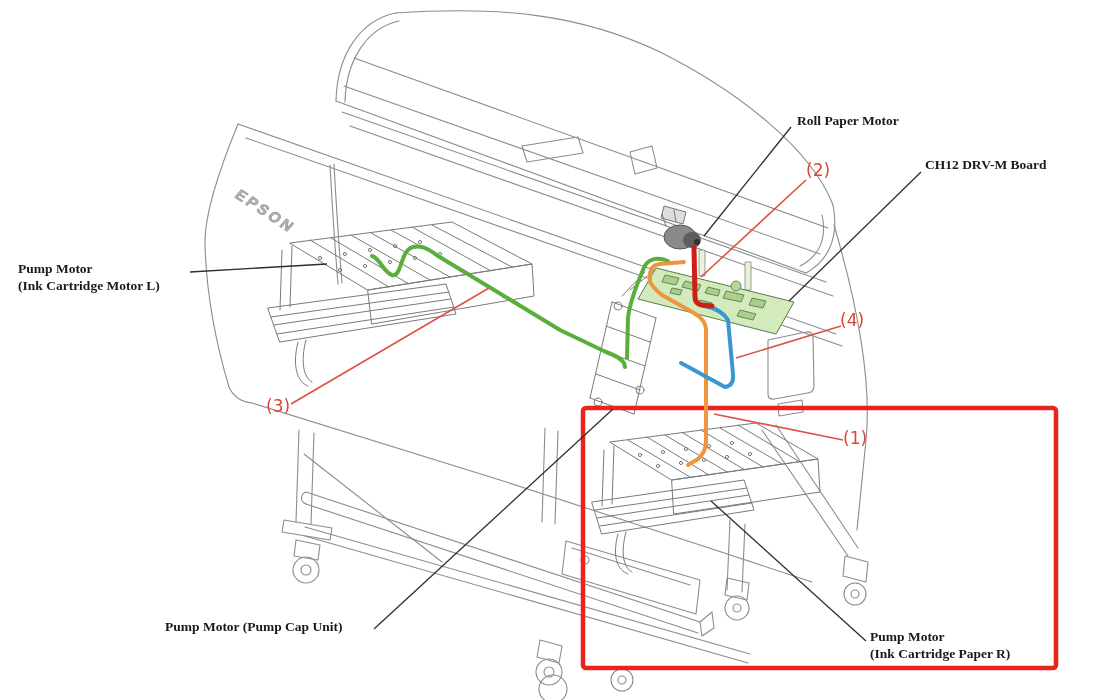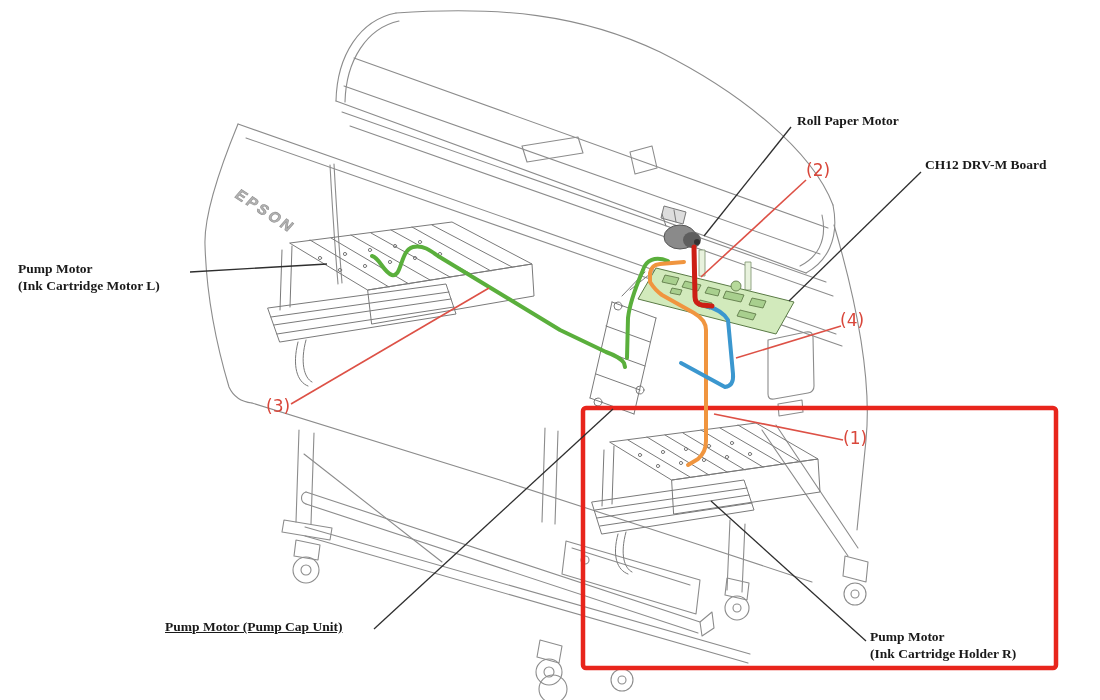--- a/index.html
+++ b/index.html
@@ -206,27 +206,27 @@
 
 <div class="lbl" style="left:925px;top:156px;">
   <span>CH12 DRV-M Board</span>
 </div>
 
 <div class="lbl" style="left:18px;top:260px;">
   <div>Pump Motor</div>
   <div>(Ink Cartridge Motor L)</div>
 </div>
 
-<div class="lbl" style="left:165px;top:618px;text-decoration:underline;">
+<div class="lbl" style="left:165px;top:618px;">
   <span>Pump Motor (Pump Cap Unit)</span>
 </div>
 
 <div class="lbl" style="left:870px;top:628px;">
   <div>Pump Motor</div>
-  <div>(Ink Cartridge Holder R)</div>
+  <div>(Ink Cartridge Paper R)</div>
 </div>
 
 <div class="callout" style="left:843px;top:428px;">(1)</div>
 <div class="callout" style="left:806px;top:160px;">(2)</div>
 <div class="callout" style="left:266px;top:396px;">(3)</div>
 <div class="callout" style="left:840px;top:310px;">(4)</div>
 
 </div>
 
 </body></html>

